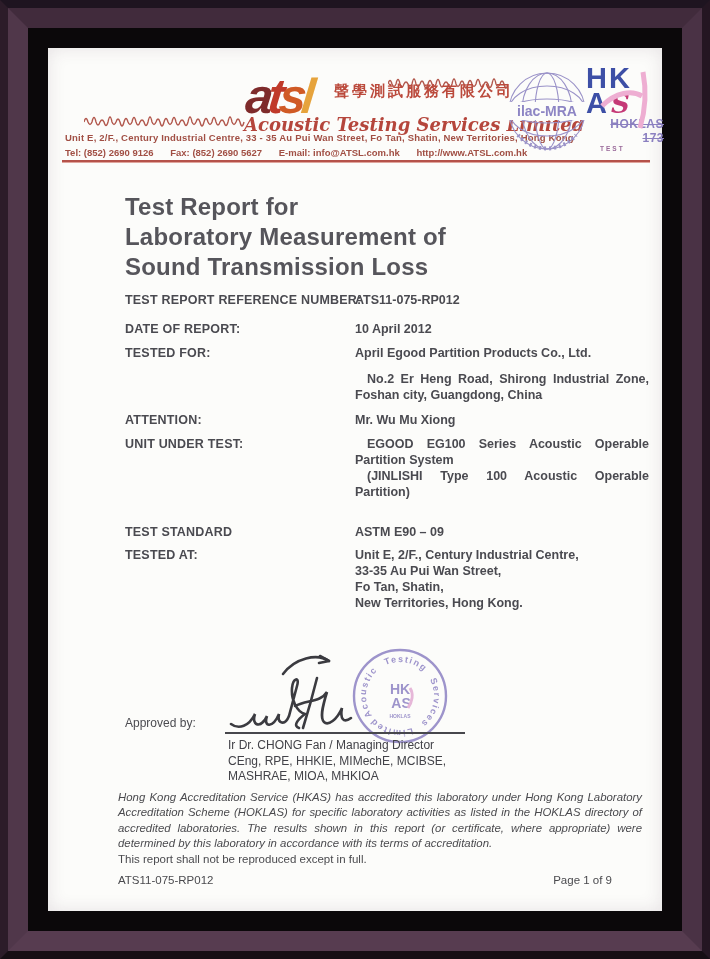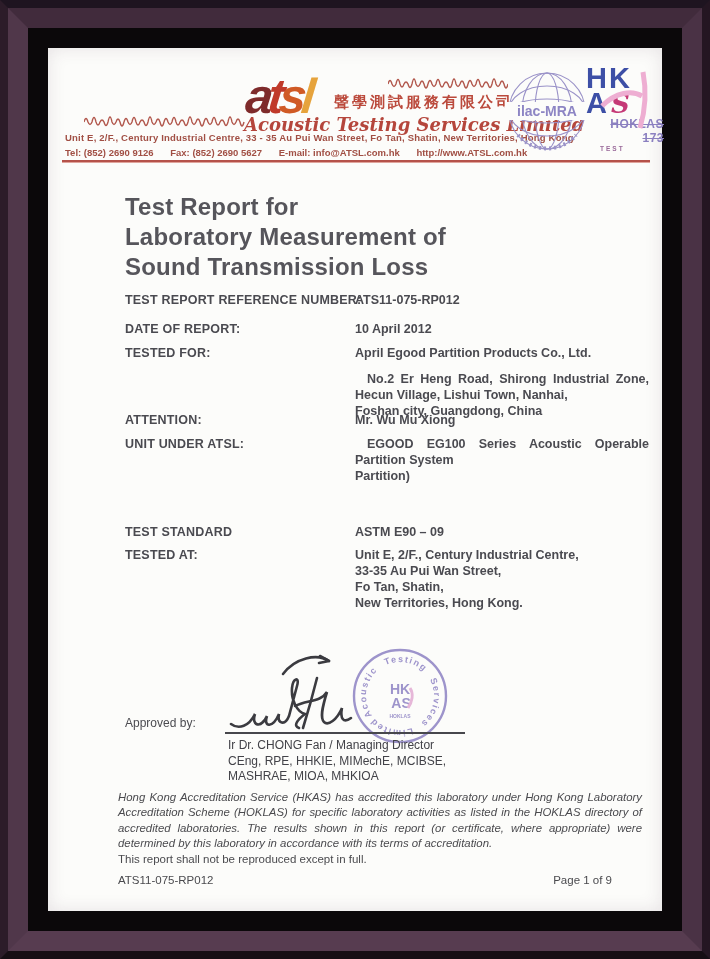--- a/index.html
+++ b/index.html
@@ -20,21 +20,21 @@
   
   .page { position:absolute; left:48px; top:48px; width:614px; height:863px;
     background:#fcfcfa; box-shadow:inset 0 0 18px rgba(70,45,70,0.12); }
 
   
   .logo-atsl { position:absolute; left:198px; top:22px; font-style:italic; font-weight:700;
     font-size:49px; line-height:52px; letter-spacing:-5px; transform:skewX(-6deg); }
   .logo-atsl span { display:inline-block; }
   .sq-left  { position:absolute; left:36px; top:64px; }
   .sq-right { position:absolute; left:340px; top:26px; }
-  .company-zh { position:absolute; left:286px; top:45px; font-size:15px; font-weight:700;
+  .company-zh { position:absolute; left:286px; top:34px; font-size:15px; font-weight:700;
     color:#bb4a3c; letter-spacing:3px; white-space:nowrap; }
   .company-en { position:absolute; left:196px; top:66px; font-family:"DejaVu Serif", serif;
     font-style:italic; font-weight:700; font-size:18px; color:#b5463c; white-space:nowrap; }
   .hdr-address { position:absolute; left:17px; top:84px; font-size:9.5px; color:#a14f44;
     font-weight:700; letter-spacing:0.2px; white-space:nowrap; }
   .hdr-contact { position:absolute; left:17px; top:99px; font-size:9.5px; color:#a14f44;
     font-weight:700; white-space:nowrap; }
   .hdr-contact span { margin-right:14px; }
   .hdr-rule { position:absolute; left:14px; top:112px; width:588px; height:3px;
     border-top:2px solid #b5524a; border-bottom:1px solid #e0a49c; }
@@ -159,33 +159,33 @@
       <div class="field-label">DATE OF REPORT:</div>
       <div class="field-value">10 April 2012</div>
     </div>
     <div class="field-row r2">
       <div class="field-label">TESTED FOR:</div>
       <div class="field-value">April Egood Partition Products Co., Ltd.</div>
     </div>
     <div class="field-row r3">
       <div class="field-value">
         <div class="jl">No.2 Er Heng Road, Shirong Industrial Zone,</div>
-        <div>Hecun Village, Lishui Town, Nanhai,</div>
         <div>Foshan city, Guangdong, China</div>
       </div>
     </div>
     <div class="field-row r4">
       <div class="field-label">ATTENTION:</div>
       <div class="field-value">Mr. Wu Mu Xiong</div>
     </div>
     <div class="field-row r5">
-      <div class="field-label">UNIT UNDER ATSL:</div>
+      <div class="field-label">UNIT UNDER TEST:</div>
       <div class="field-value">
         <div class="jl">EGOOD EG100 Series Acoustic Operable</div>
         <div>Partition System</div>
+        <div class="jl">(JINLISHI Type 100 Acoustic Operable</div>
         <div>Partition)</div>
       </div>
     </div>
     <div class="field-row r6">
       <div class="field-label">TEST STANDARD</div>
       <div class="field-value">ASTM E90 – 09</div>
     </div>
     <div class="field-row r7">
       <div class="field-label">TESTED AT:</div>
       <div class="field-value">

